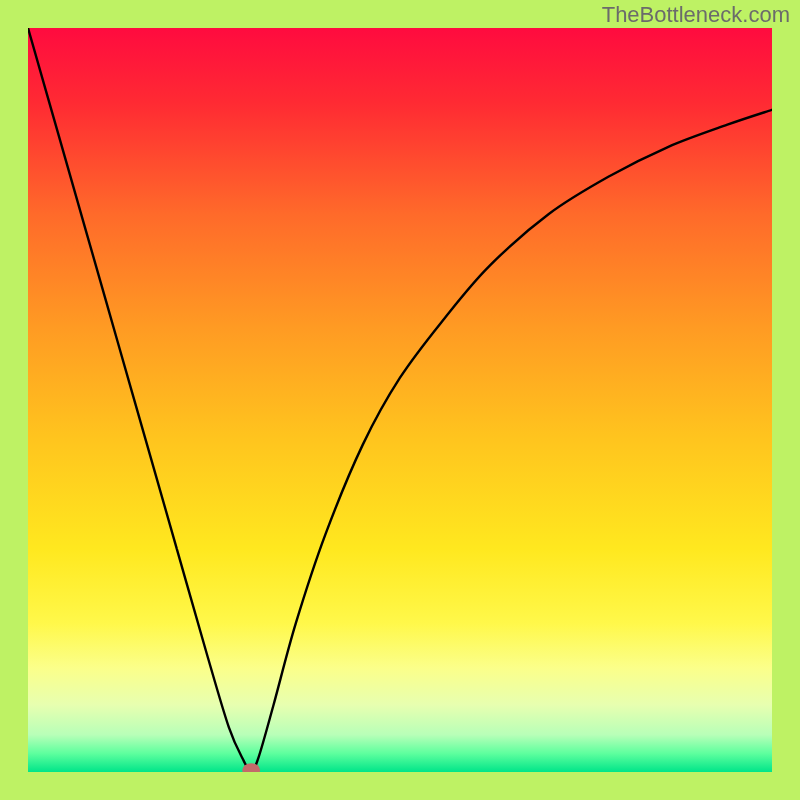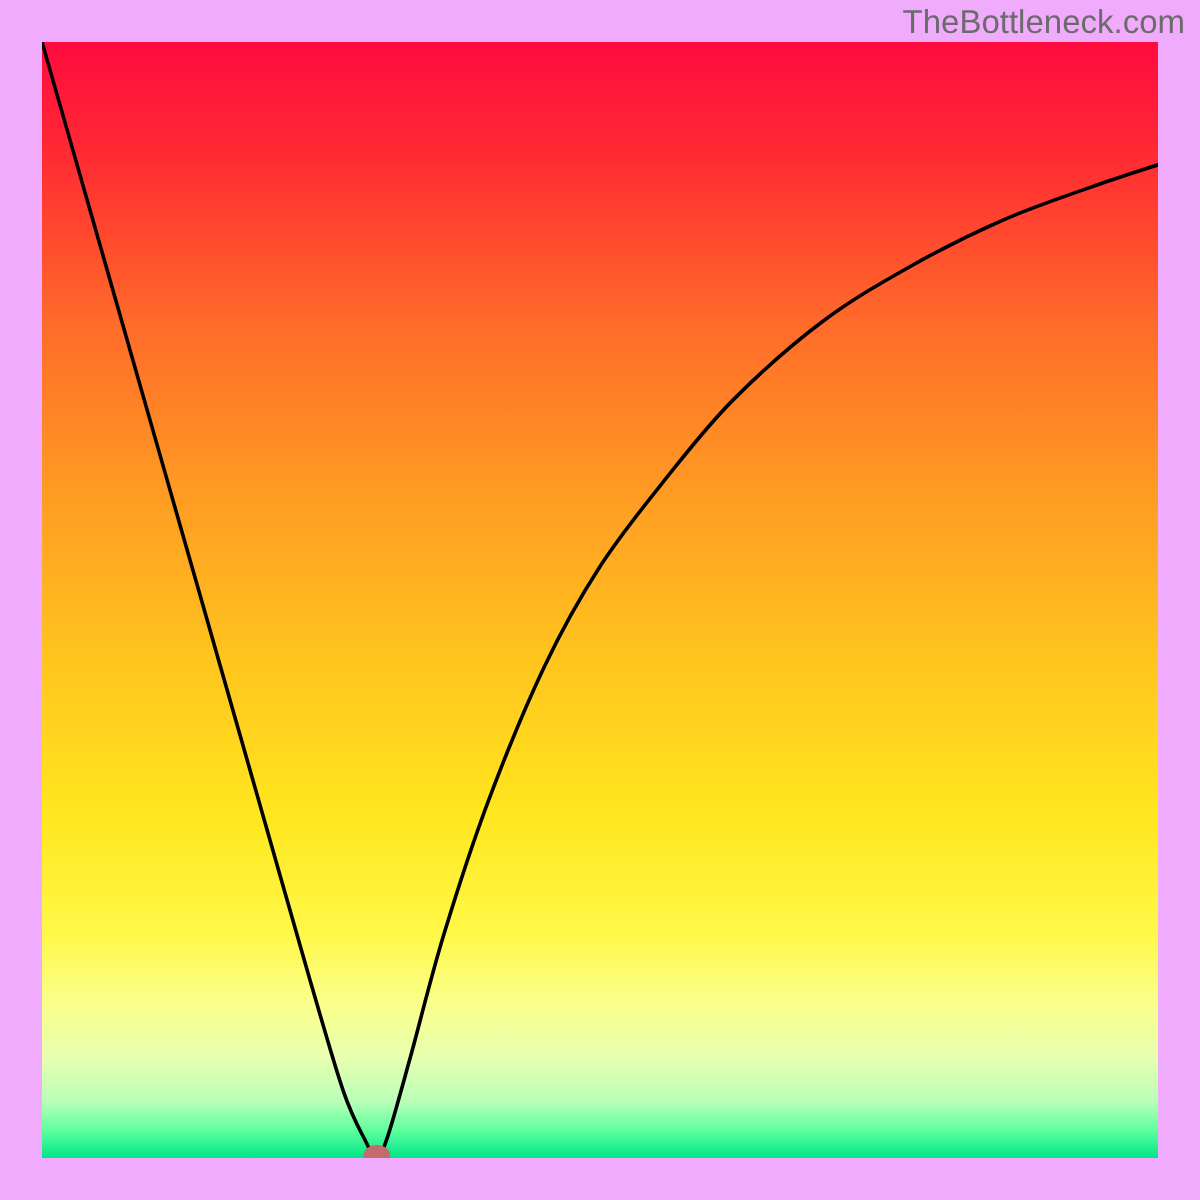--- a/index.html
+++ b/index.html
@@ -8,21 +8,21 @@
     width: 800px;
     height: 800px;
     overflow: hidden;
     background: #000;
     font-family: Arial, Helvetica, sans-serif;
   }
   .frame {
     position: relative;
     width: 800px;
     height: 800px;
-    background: #f0abfc;
+    background: #bef264;
   }
   .watermark {
     position: absolute;
     top: 2px;
     right: 10px;
     color: #6b6b6b;
     font-size: 22px;
     font-weight: 400;
     letter-spacing: 0px;
     z-index: 4;

